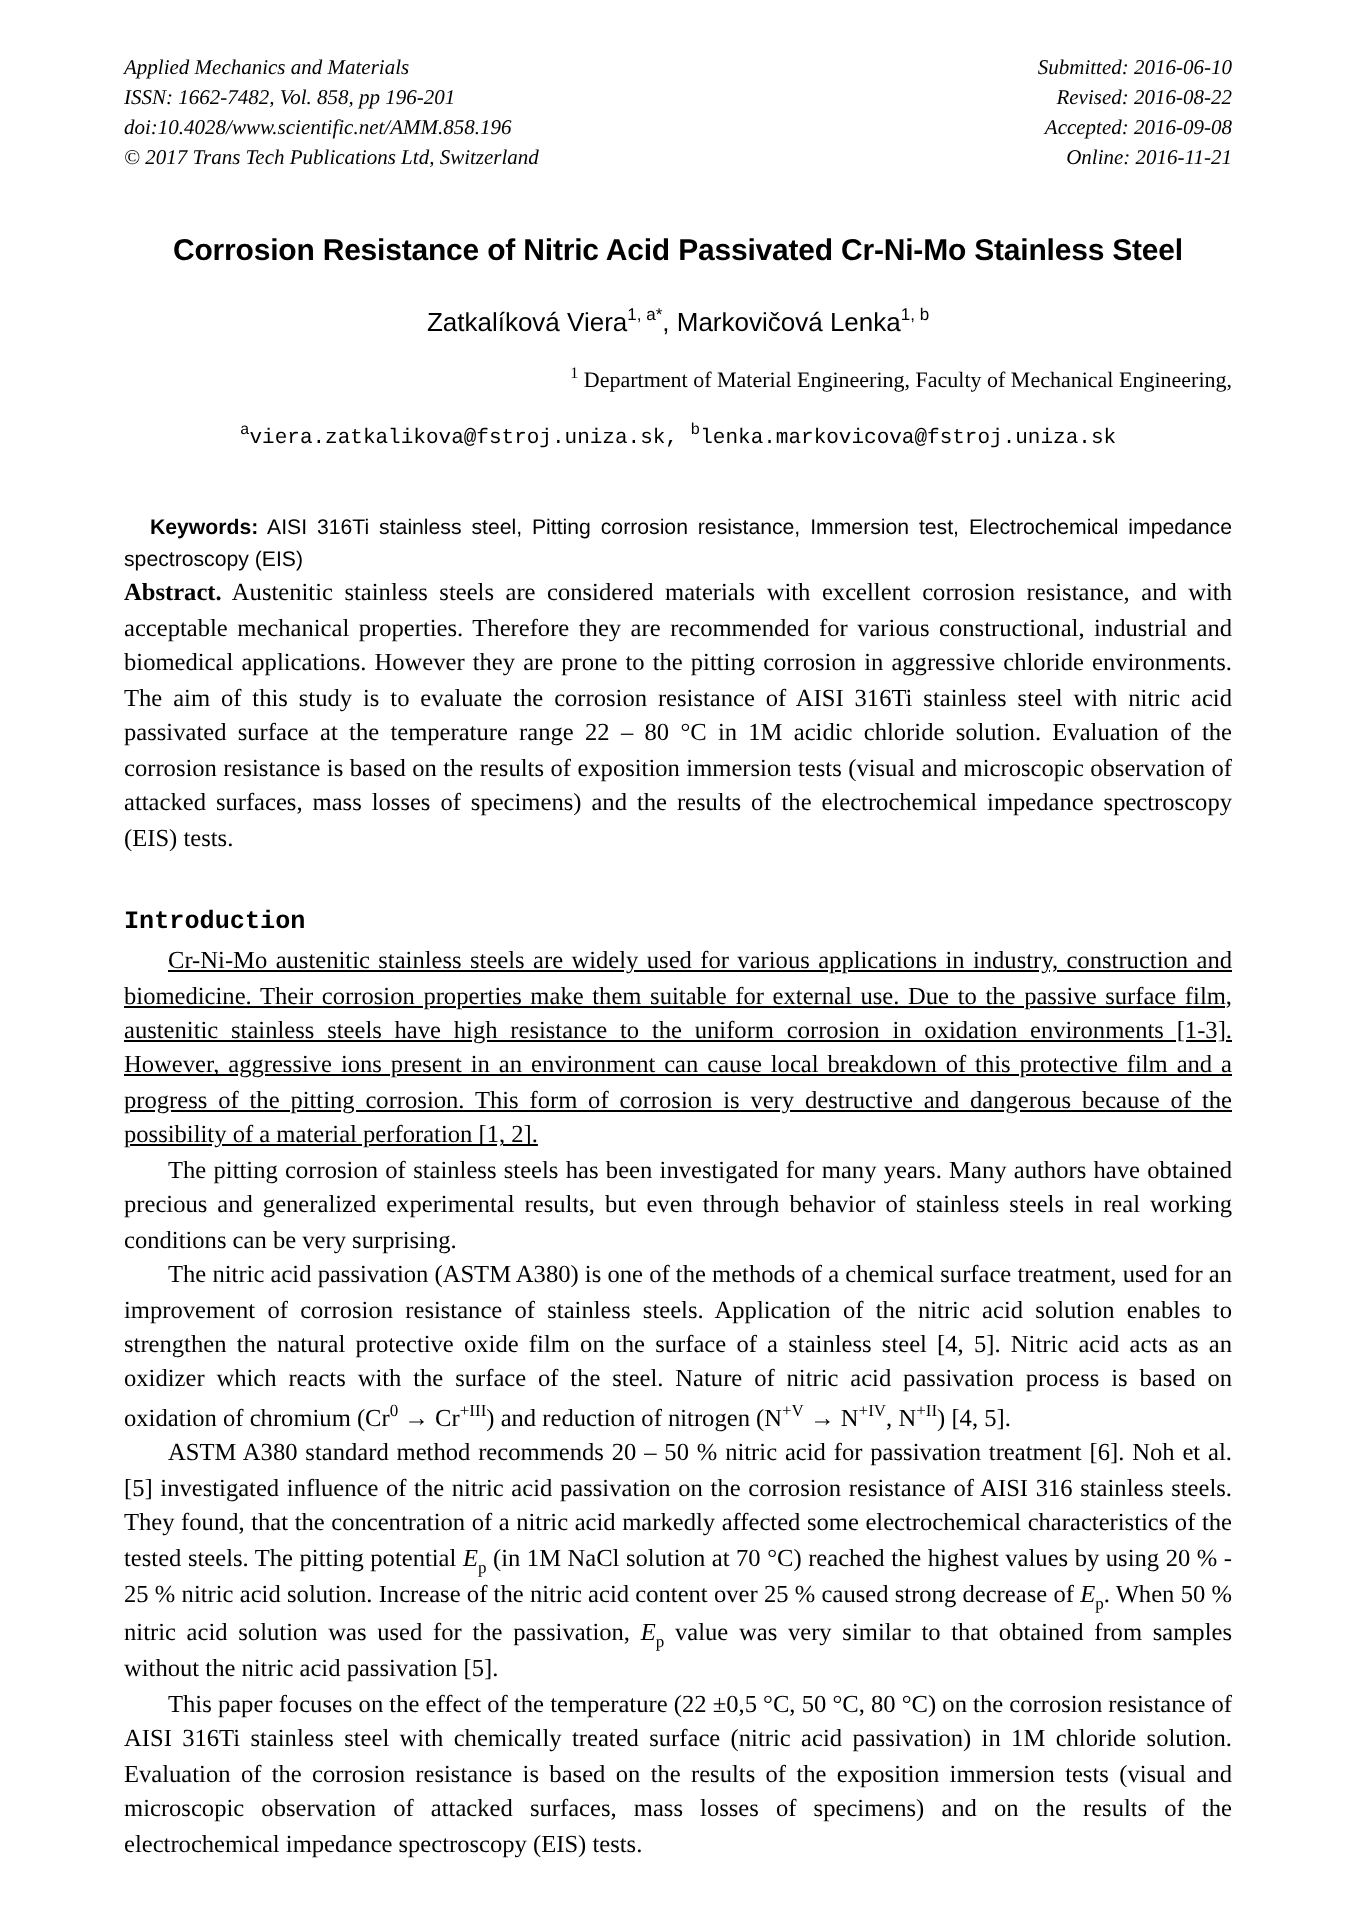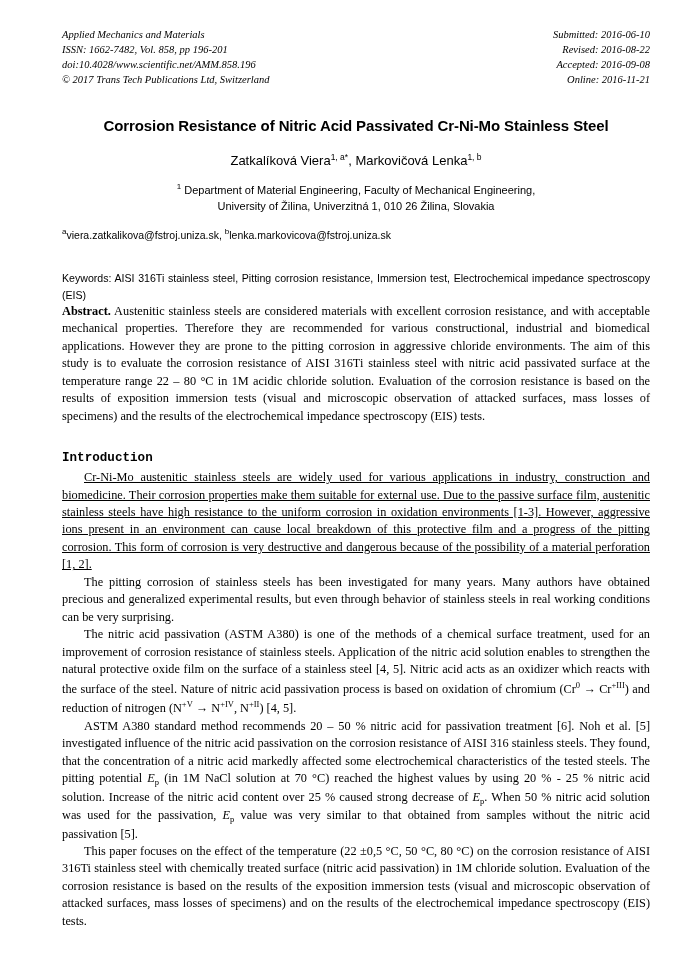--- a/index.html
+++ b/index.html
@@ -12,21 +12,21 @@
     height: 959px;
     font-family: "Liberation Serif", serif;
     color: #000000;
     overflow: hidden;
   }
   .page {
     position: relative;
     width: 678px;
     height: 772px;
     box-sizing: border-box;
-    padding: 28px 28px 0 62px;
+    padding: 28px 62px 0 62px;
   }
 
   
   .header {
     display: flex;
     justify-content: space-between;
     font-style: italic;
     font-size: 10.5px;
     line-height: 1.42;
   }
@@ -51,44 +51,44 @@
   .authors {
     margin-top: 18px;
     text-align: center;
     font-family: Liberation Sans, sans-serif;
     font-size: 13px;
   }
   .authors sup { font-size: 8.5px; }
 
   .affil {
     margin-top: 13px;
-    text-align: center;
-    font-family: Liberation Sans, sans-serif;
+    text-align: right;
+    font-family: Liberation Serif, serif;
     font-size: 11px;
     line-height: 1.5;
   }
   .affil sup { font-size: 8px; }
 
   .emails {
     margin-top: 12px;
-    text-align: left;
-    font-family: Liberation Sans, sans-serif;
+    text-align: center;
+    font-family: Liberation Mono, monospace;
     font-size: 10.5px;
   }
   .emails sup { font-size: 8px; }
 
   
   .keywords {
     margin-top: 30px;
     font-family: "Liberation Sans", sans-serif;
     font-size: 10.6px;
     text-align: justify;
     line-height: 1.55;
   }
-  .keywords b { font-weight: normal; }
+  .keywords b { font-weight: bold; margin-left: 13px; }
 
   
   .abstract {
     font-size: 12.3px;
     text-align: justify;
     line-height: 1.42;
     text-indent: 0;
   }
   .abstract b { font-weight: bold; }
 
@@ -128,21 +128,20 @@
   </div>
 
   <div class="title">Corrosion Resistance of Nitric Acid Passivated Cr-Ni-Mo Stainless Steel</div>
 
   <div class="authors">
     <span>Zatkalíková Viera</span><sup>1, a*</sup><span>, </span><span>Markovičová Lenka</span><sup>1, b</sup>
   </div>
 
   <div class="affil">
     <sup>1</sup><span> Department of Material Engineering, Faculty of Mechanical Engineering,</span><br>
-    <span>University of Žilina, Univerzitná 1, 010 26 Žilina, Slovakia</span>
   </div>
 
   <div class="emails">
     <sup>a</sup><span>viera.zatkalikova@fstroj.uniza.sk, </span><sup>b</sup><span>lenka.markovicova@fstroj.uniza.sk</span>
   </div>
 
   <div class="keywords">
     <b>Keywords:</b><span> AISI 316Ti stainless steel, Pitting corrosion resistance, Immersion test, Electrochemical impedance spectroscopy (EIS)</span>
   </div>
 

